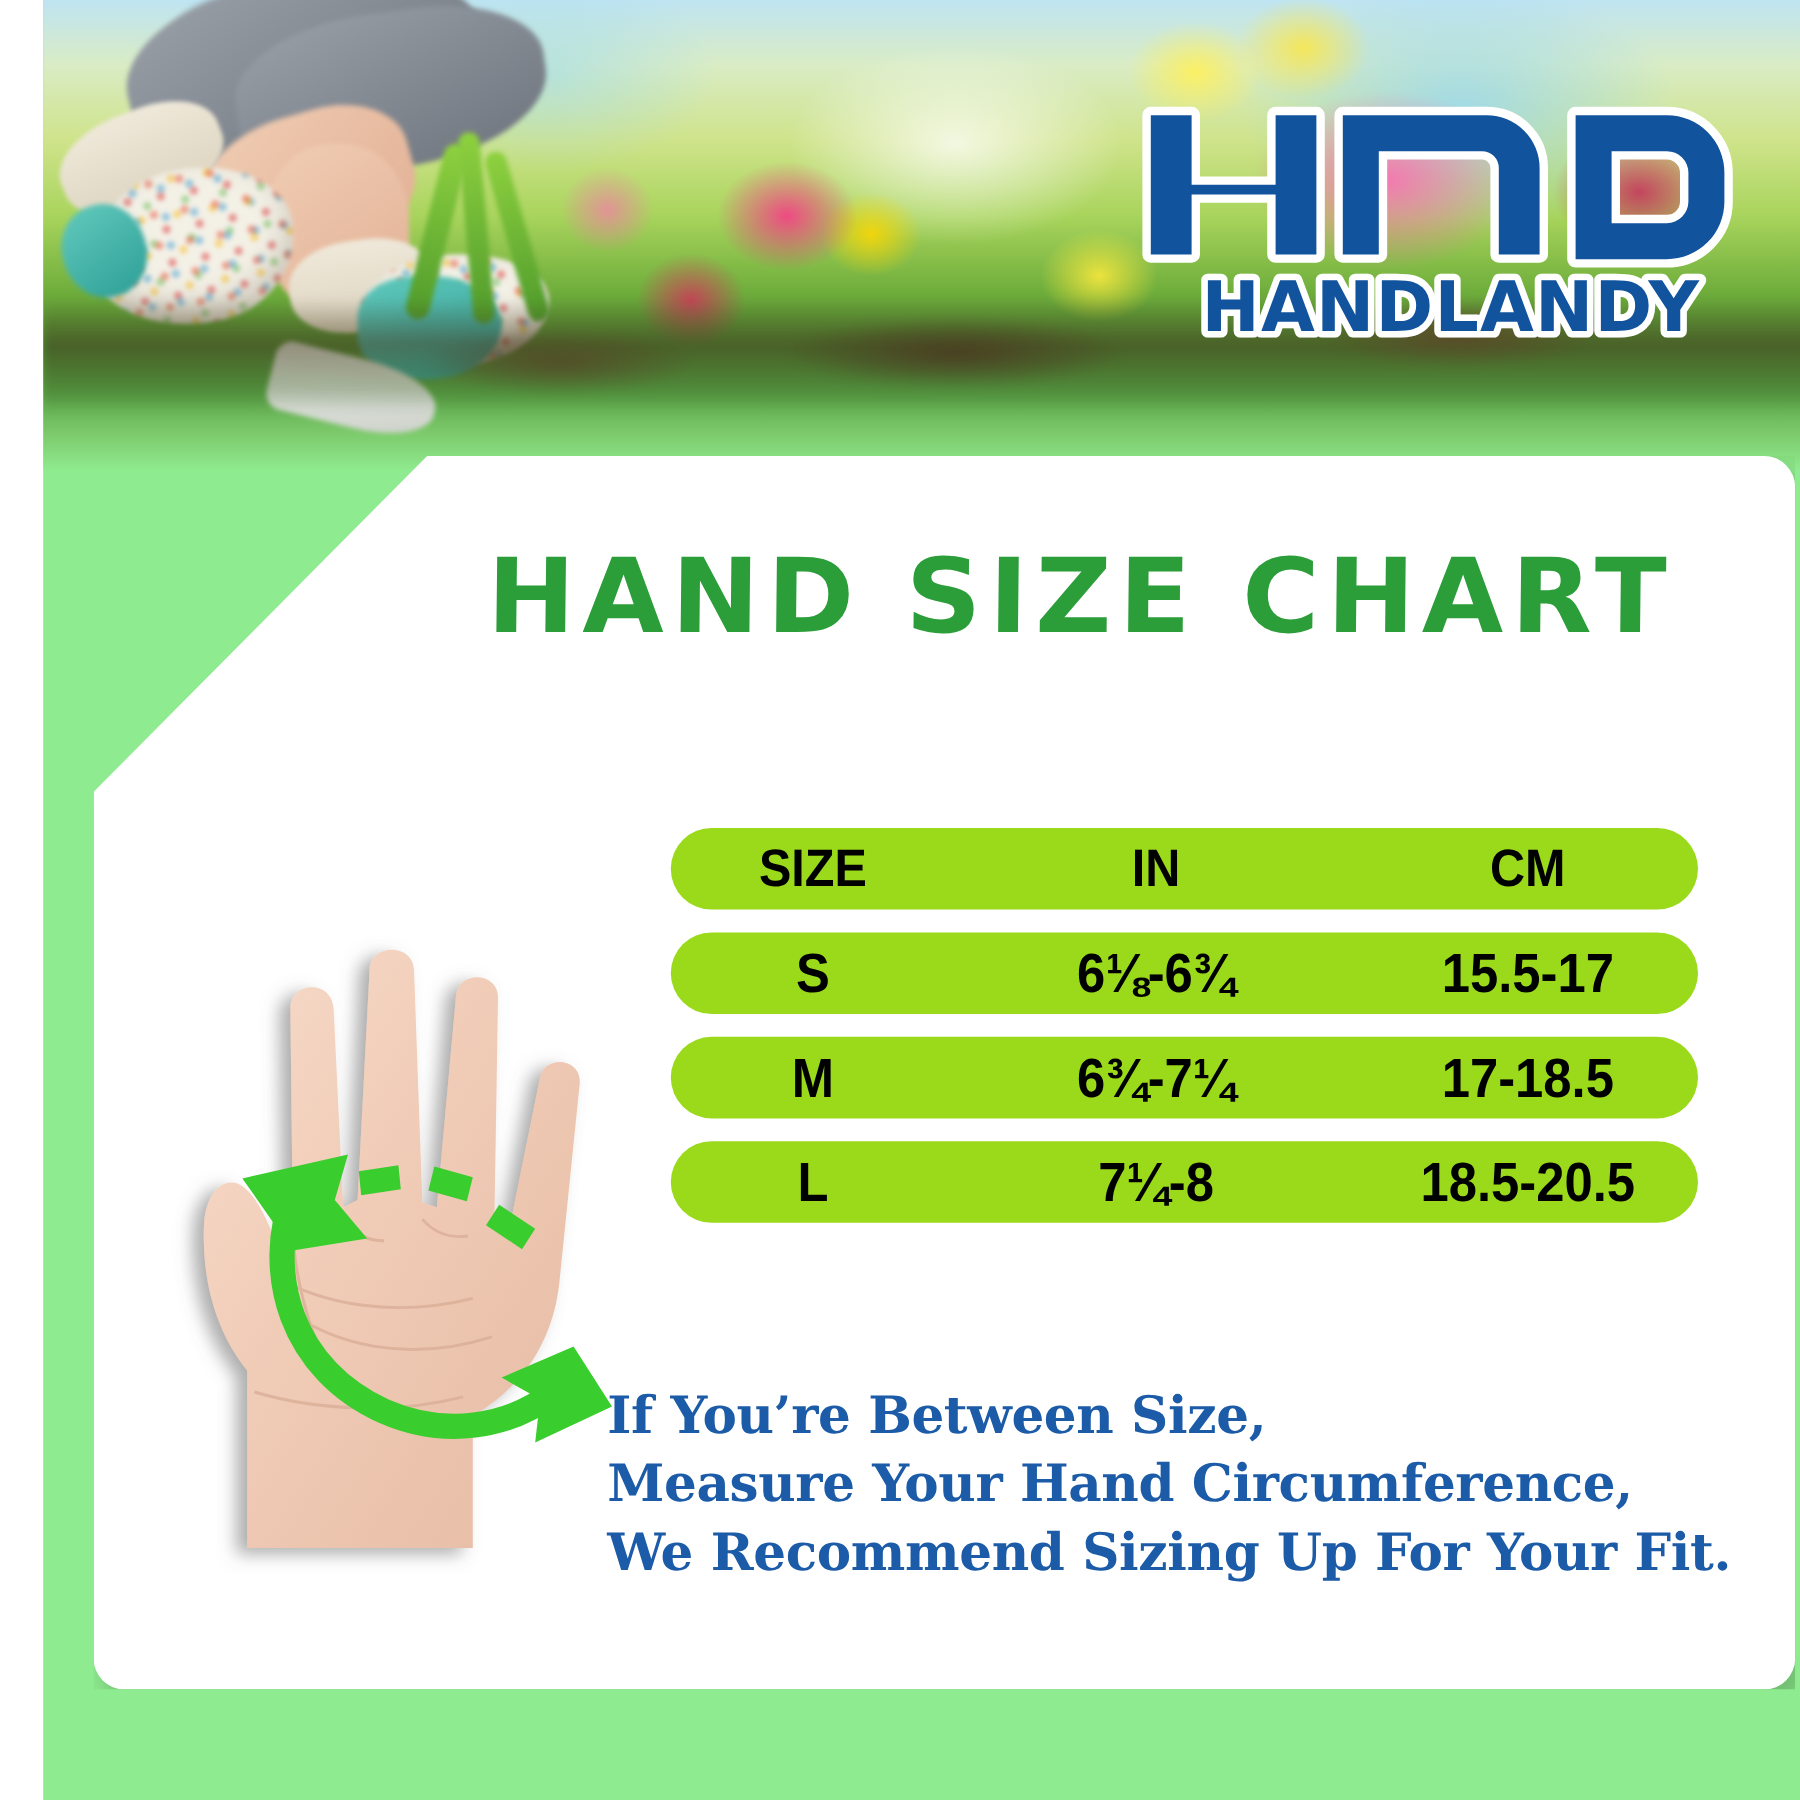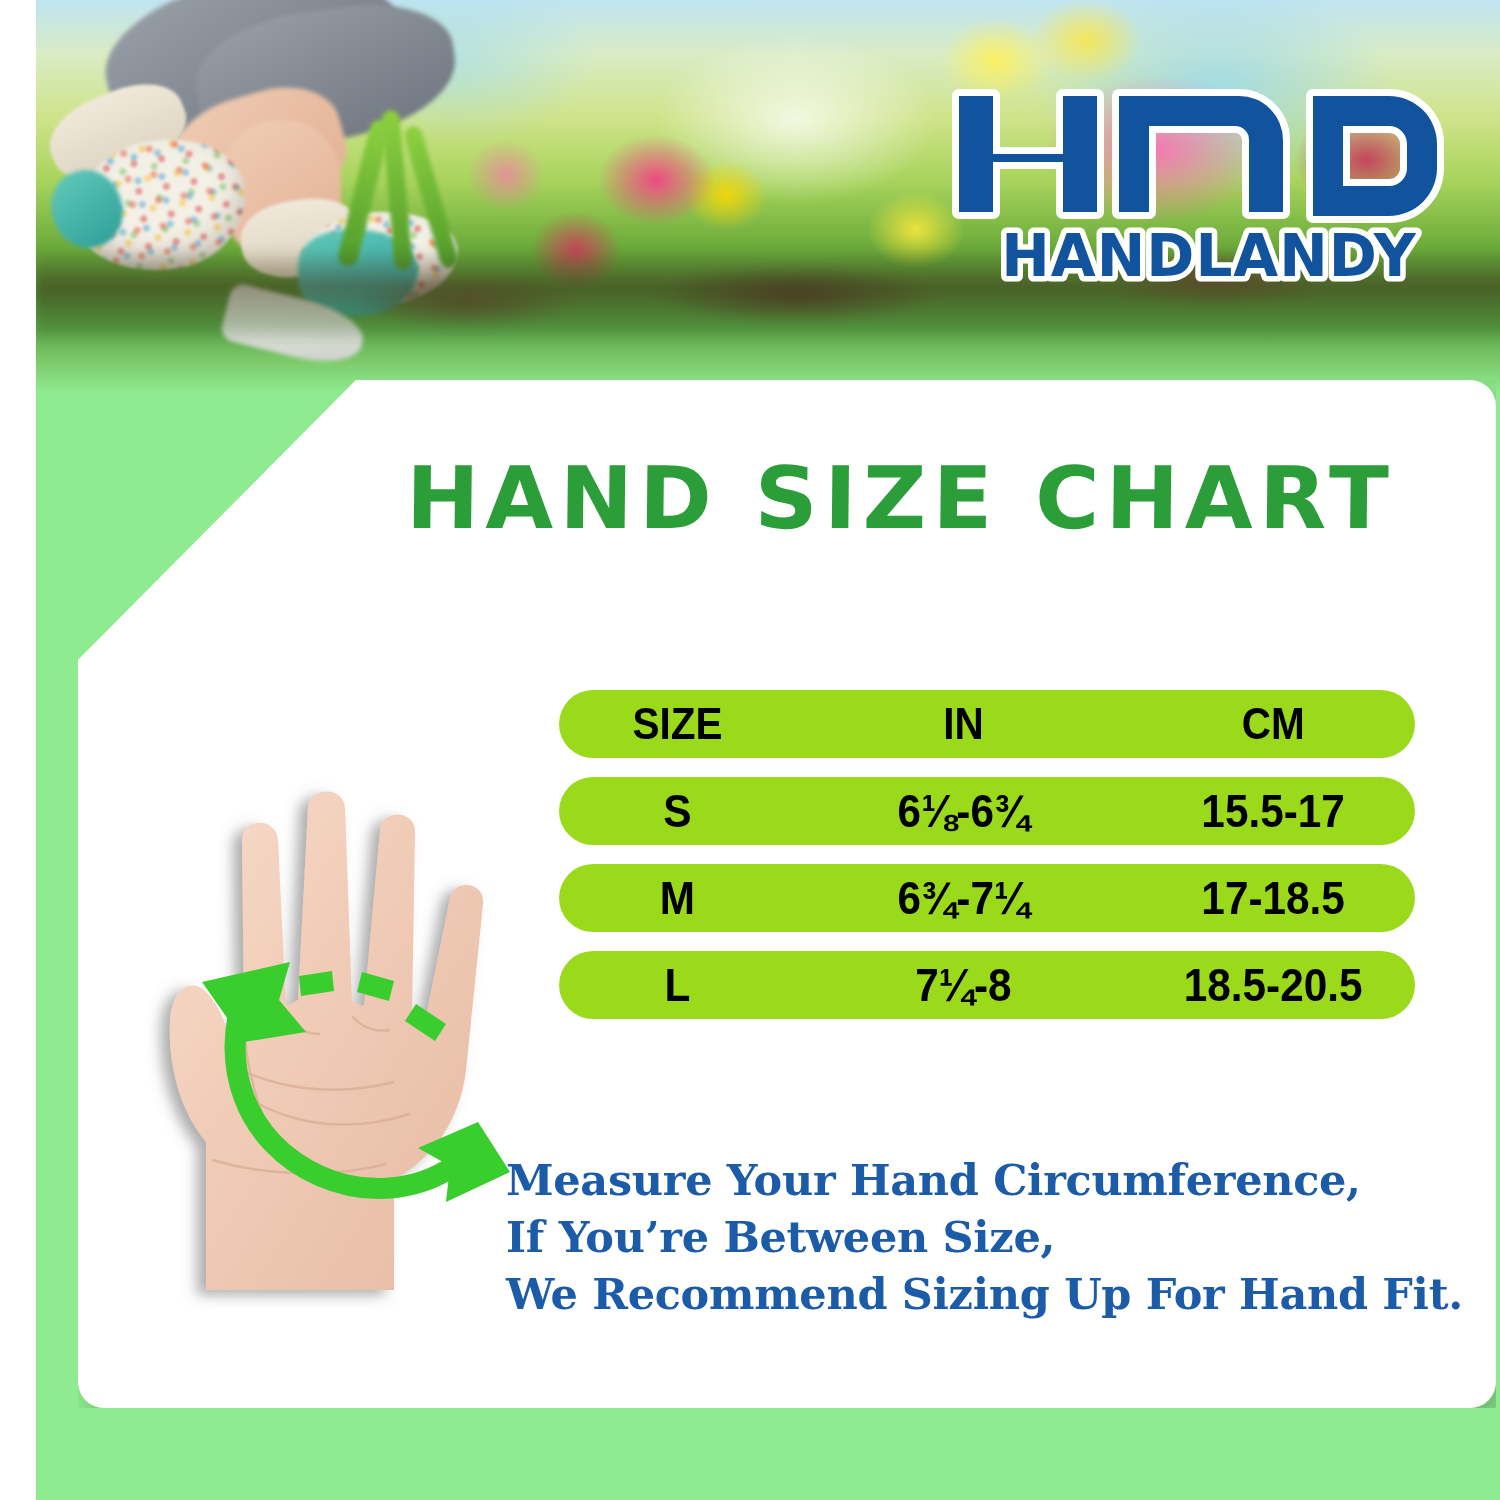--- a/index.html
+++ b/index.html
@@ -372,18 +372,18 @@
     </div>
 
     <div class="trow">
       <div class="cell c-size">L</div>
       <div class="cell c-in">7¼-8</div>
       <div class="cell c-cm">18.5-20.5</div>
     </div>
   </div>
 
   <div class="note">
+    <div>If You’re Between Size,</div>
     <div>Measure Your Hand Circumference,</div>
-    <div>If You’re Between Size,</div>
-    <div>We Recommend Sizing Up For Hand Fit.</div>
+    <div>We Recommend Sizing Up For Your Fit.</div>
   </div>
 
 </div>
 
 </body></html>

